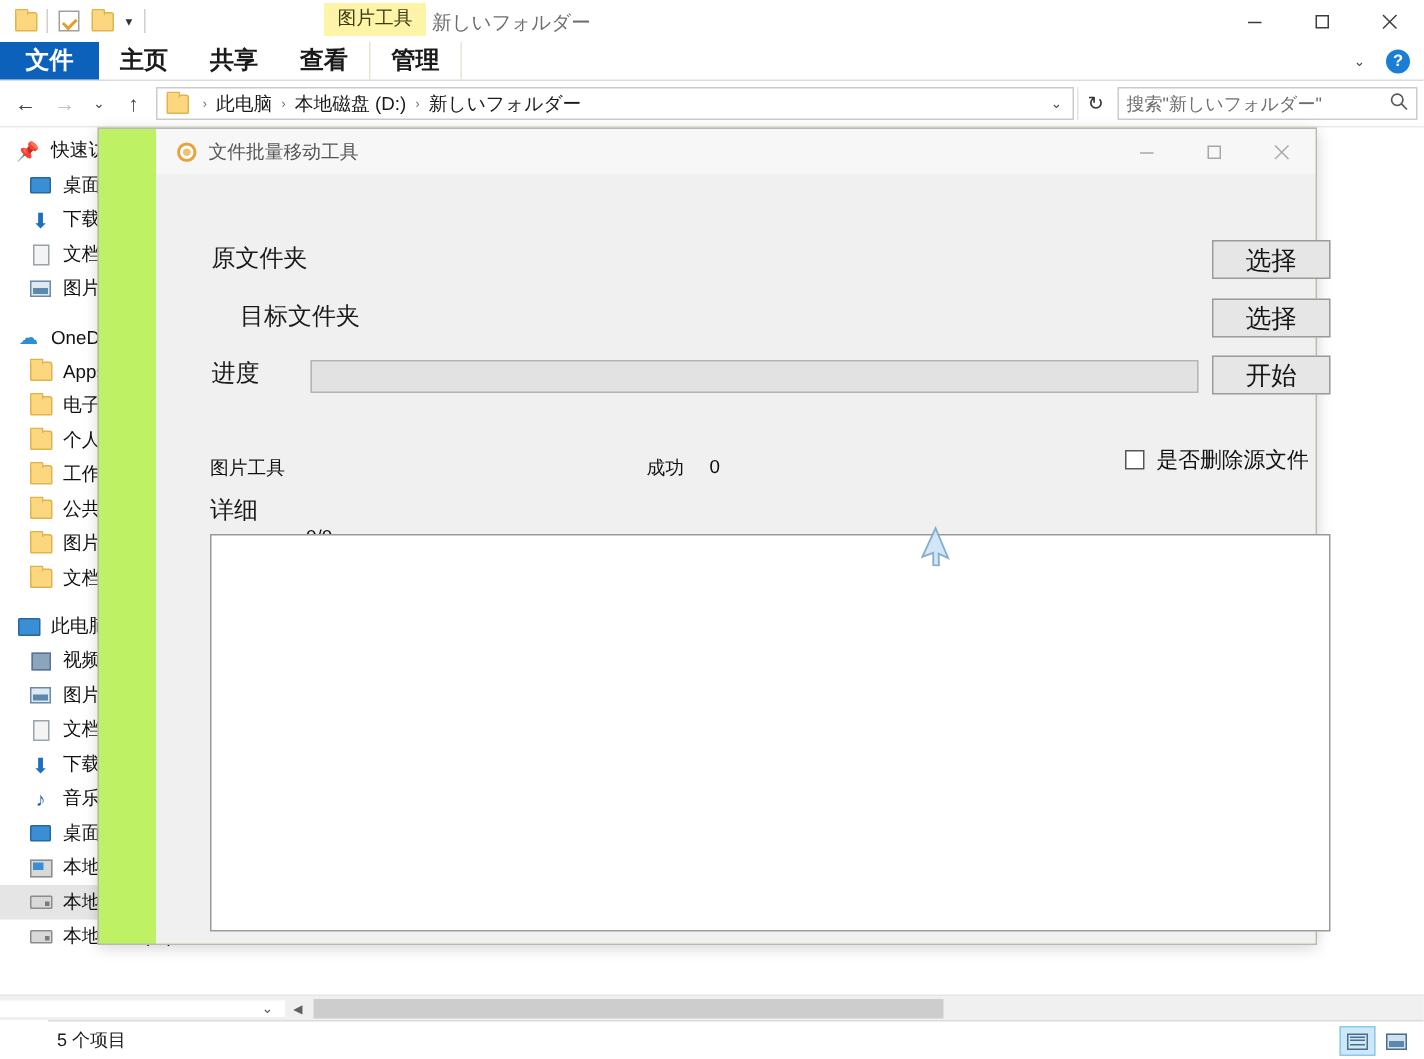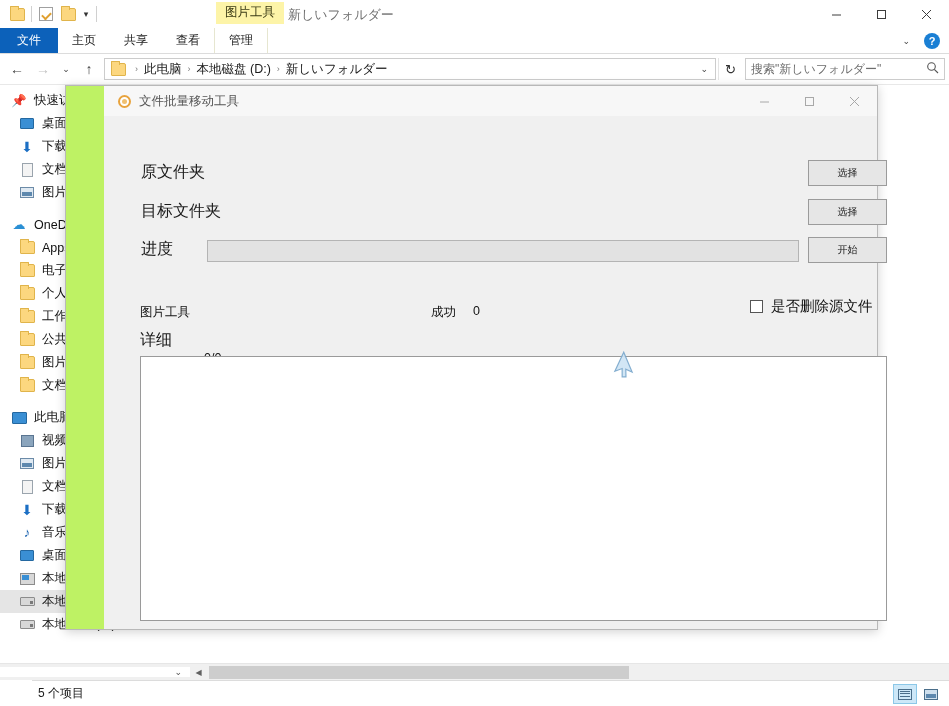--- a/index.html
+++ b/index.html
@@ -107,23 +107,24 @@
     background: #ffffff;
     display: flex;
     align-items: stretch;
     position: relative;
     flex: 0 0 26px;
     border-bottom: 1px solid #dcdcdc;
   }
   .rtab {
     display: flex; align-items: center;
     padding: 0 14px;
-    font-size: 12px;
+    font-size: 16px;
     color: #1a1a1a;
     cursor: default;
+    font-weight: bold;
   }
   .rtab.file {
     background: #0c61ba;
     color: #ffffff;
     padding: 0 17px;
   }
   .rtab.ctx {
     border-left: 1px solid #e6e6d0;
     border-right: 1px solid #e6e6d0;
   }
@@ -419,21 +420,21 @@
     font-size: 13px;
     color: #000;
     display: flex; align-items: center;
     padding-left: 4px;
     font-family: "Liberation Sans", sans-serif;
   }
   .frm-btn {
     width: 79px; height: 26px;
     background: #e6e6e6;
     border: 1px solid #9b9b9b;
-    font-size: 10px;
+    font-size: 17px;
     color: #151515;
     display: flex; align-items: center; justify-content: center;
   }
   .progress-outer {
     height: 22px;
     border: 1px solid #b4b4b4;
     background: #e2e2e2;
     position: relative;
   }
   .progress-fill {
@@ -778,21 +779,21 @@
     </div>
   </div>
 
   <div class="dlg-body">
 
     <div class="frm-row" style="left:37px; top:46px;">
       <span class="frm-label" style="width:118px;">原文件夹</span>
     </div>
     <div class="frm-btn" style="position:absolute; left:704px; top:44px;">选择</div>
 
-    <div class="frm-row" style="left:37px; top:85px;">
+    <div class="frm-row" style="left:37px; top:85px;text-align:center;">
       <span class="frm-label" style="width:118px;">目标文件夹</span>
     </div>
     <div class="frm-btn" style="position:absolute; left:704px; top:83px;">选择</div>
 
     <div class="frm-row" style="left:37px; top:123px;align-items:flex-end;">
       <span class="frm-label" style="width:118px;">进度</span>
     </div>
     <div class="progress-outer" style="position:absolute; left:103px; top:124px; width:592px;">
       <div class="progress-fill" style="width: 0%;"></div>
     </div>

